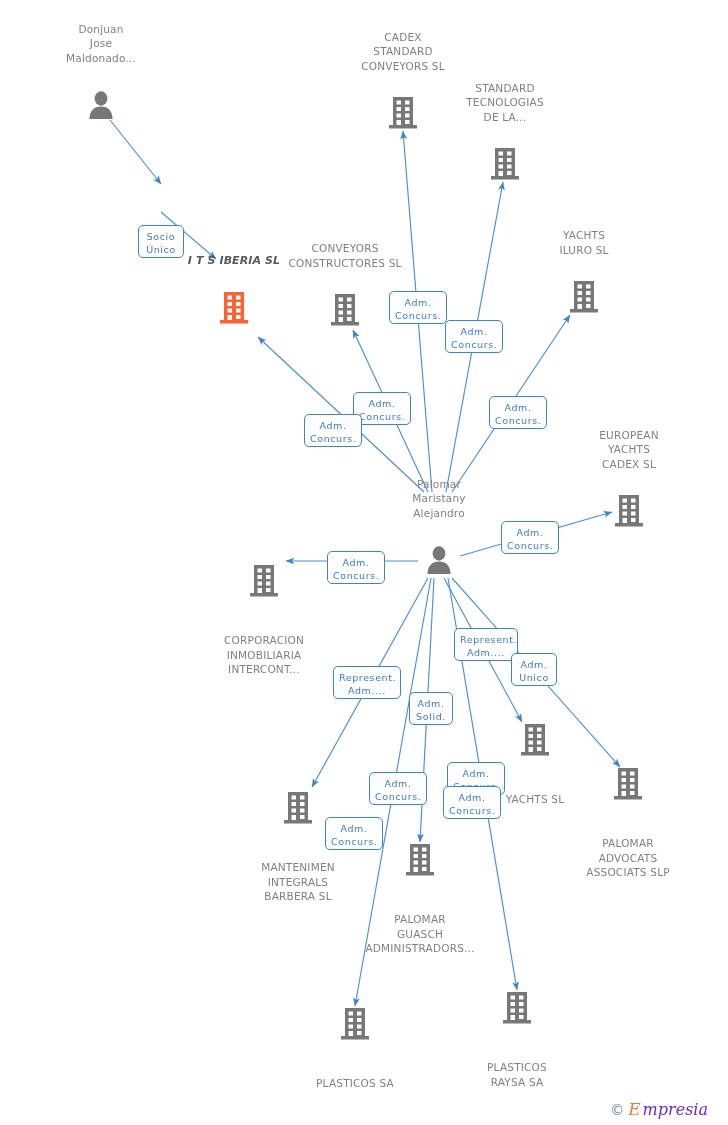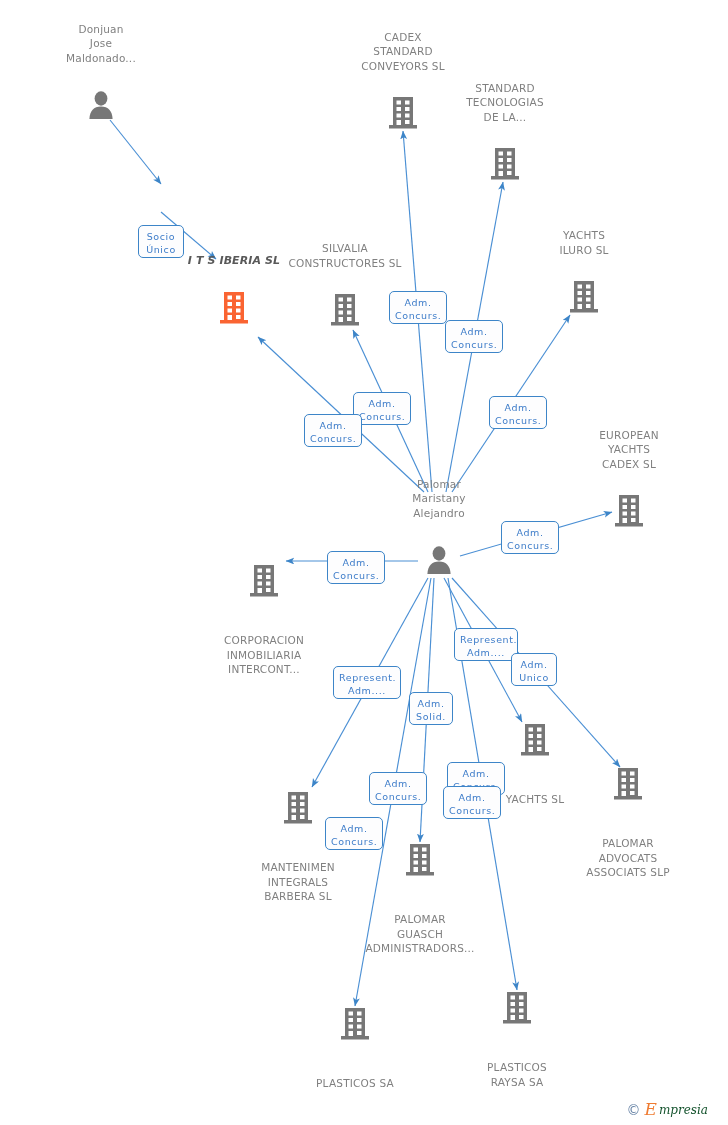--- a/index.html
+++ b/index.html
@@ -81,24 +81,24 @@
     line-height:1;
   }
   #watermark .wm-e{
     color:#ef7b31;
     font-family:"DejaVu Serif", serif;
     font-style:italic;
     font-size:17px;
     line-height:1;
   }
   #watermark .wm-rest{
-    color:#14532d;
+    color:#6d28d9;
     font-family:"DejaVu Serif", serif;
     font-style:italic;
-    font-size:12px;
+    font-size:16px;
     line-height:1;
     margin-left:-2px;
   }
 </style>
 </head>
 <body>
 
 <div id="stage">
 
   <svg id="edges" viewBox="0 0 728 1125">
@@ -191,21 +191,21 @@
             <rect x="9.5" y="4.5" width="4.5" height="4" fill="#ffffff"></rect>
             <rect x="18" y="4.5" width="4.5" height="4" fill="#ffffff"></rect>
             <rect x="9.5" y="11" width="4.5" height="4" fill="#ffffff"></rect>
             <rect x="18" y="11" width="4.5" height="4" fill="#ffffff"></rect>
             <rect x="9.5" y="17.5" width="4.5" height="4" fill="#ffffff"></rect>
             <rect x="18" y="17.5" width="4.5" height="4" fill="#ffffff"></rect>
             <rect x="9.5" y="24" width="4.5" height="5" fill="#ffffff"></rect>
             <rect x="18" y="24" width="4.5" height="4" fill="#ffffff"></rect>
             <rect x="2" y="29" width="28" height="3.5" fill="#777777"></rect>
           </svg></span>
-        <span class="nlabel">SILVALIA
+        <span class="nlabel">CONVEYORS
 CONSTRUCTORES SL</span>
       </div>
       <div class="node above" style="left: 584px; top: 297px;">
         <span class="glyph" style="top: -17px;"><svg viewBox="0 0 32 34" width="32" height="34" aria-hidden="true">
             <rect x="6" y="1" width="20" height="28" fill="#777777"></rect>
             <rect x="9.5" y="4.5" width="4.5" height="4" fill="#ffffff"></rect>
             <rect x="18" y="4.5" width="4.5" height="4" fill="#ffffff"></rect>
             <rect x="9.5" y="11" width="4.5" height="4" fill="#ffffff"></rect>
             <rect x="18" y="11" width="4.5" height="4" fill="#ffffff"></rect>
             <rect x="9.5" y="17.5" width="4.5" height="4" fill="#ffffff"></rect>

